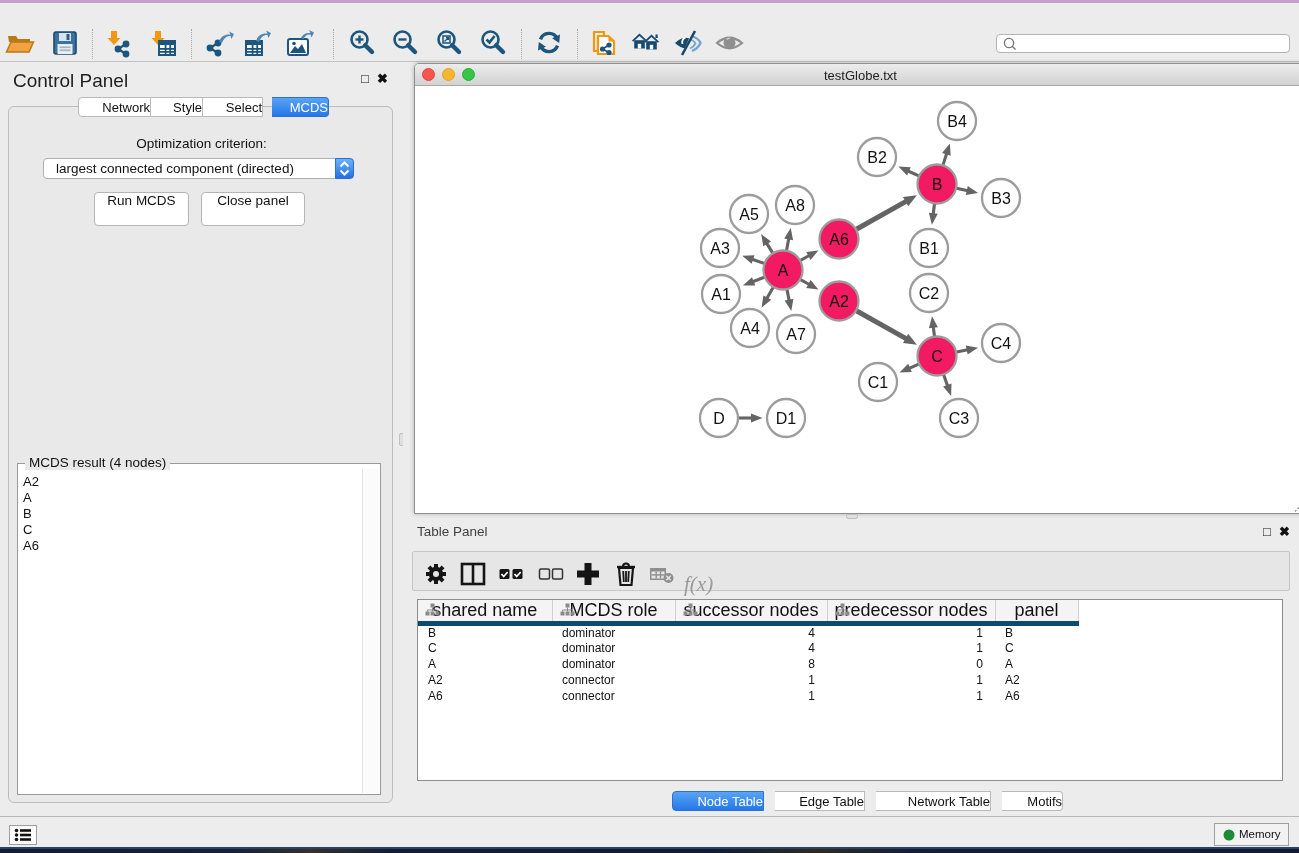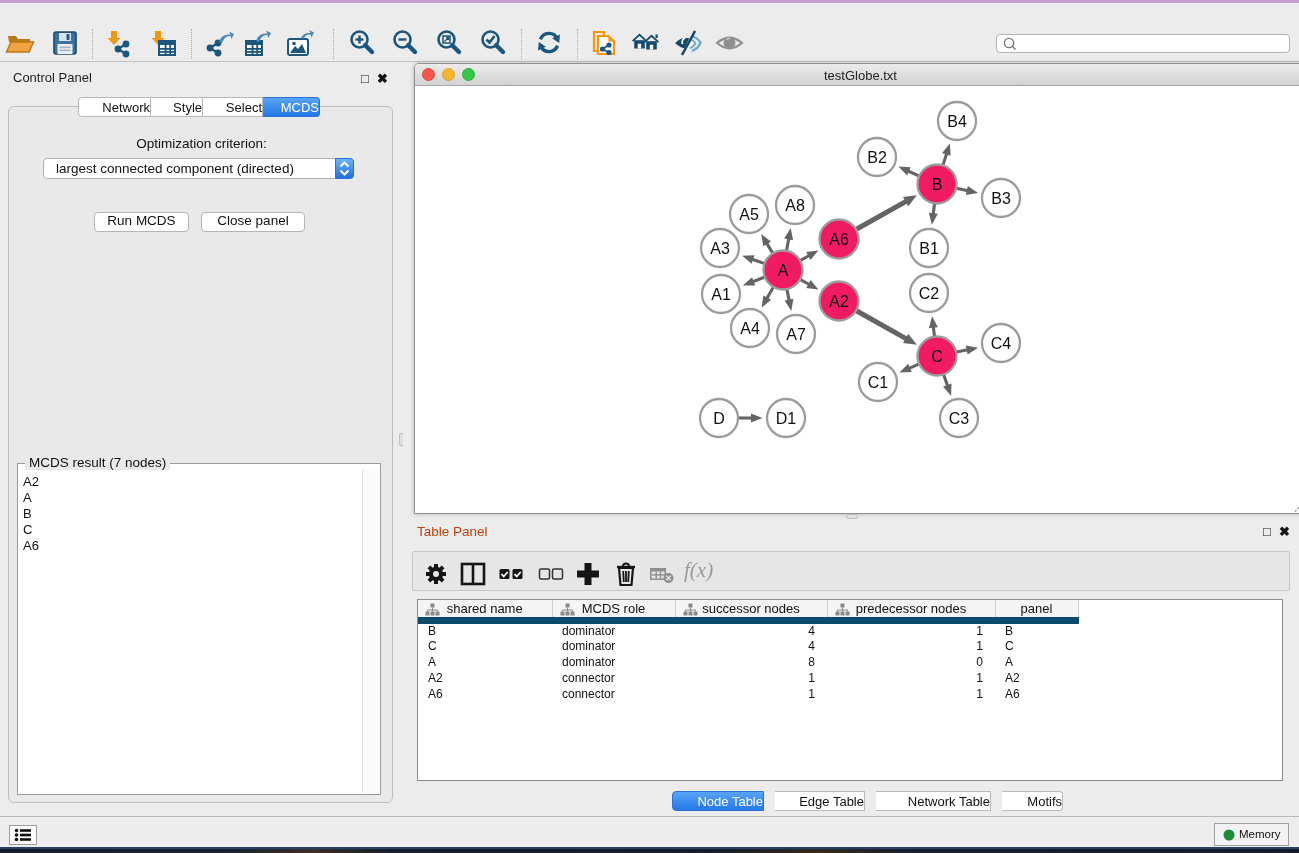--- a/index.html
+++ b/index.html
@@ -10,51 +10,51 @@
 #purpletop { left:0; top:0; width:1299px; height:3px; background:#c5a0ce; }
 #titlebar { left:0; top:3px; width:1299px; height:22px; background:linear-gradient(#eeeeee,#d5d5d5); border-bottom:1px solid #b8b8b8; }
 #apptitle { left:0; top:6px; width:1299px; text-align:center; font-size:13px; color:#3c3c3c; }
 .tl { border-radius:50%; width:13px; height:13px; }
 
 #toolbar { left:0; top:26px; width:1299px; height:36px; background:#ececec; border-bottom:1px solid #c2c2c2; }
 .tsep { position:absolute; top:3px; height:30px; width:0; border-left:1px dotted #aaa; }
 #searchbox { left:996px; top:8px; width:294px; height:19px; background:#fff; border:1px solid #b4b4b4; border-radius:4px; }
 
 #cpanel { left:0; top:62px; width:403px; height:754px; background:#ececec; }
-#cpanel .hdr { left:13px; top:8px; font-size:13px; color:#1e1e1e; }
+#cpanel .hdr { left:13px; top:8px; font-size:19px; color:#1e1e1e; }
 .dockbtns { position:absolute; top:9px; font-size:13px; color:#111; }
 #cpcontent { left:8px; top:44px; width:385px; height:697px; background:#e9e9e9; border:1px solid #bdbdbd; border-radius:6px; }
 .tabrow { position:absolute; display:flex; height:20px; }
 .tabseg { font-size:13px; color:#111; background:#fff; border:1px solid #b9b9b9; border-left:none; padding:0; line-height:19px; text-align:right; white-space:nowrap; }
 .tabseg.first { border-left:1px solid #b9b9b9; border-radius:4px 0 0 4px; }
 .tabseg.last { border-radius:0 4px 4px 0; }
 .tabseg.sel { background:linear-gradient(#59a4f5,#2478e8); color:#fff; border-color:#2b72d0; }
 
 #combo { left:43px; top:96px; width:311px; height:21px; background:#fff; border:1px solid #b0b0b0; border-radius:4px; font-size:13.5px; color:#111; line-height:19px; padding-left:12px; }
 #combostep { right:-1px; top:-1px; width:19px; height:21px; border-radius:0 4px 4px 0; background:linear-gradient(#6cb2f8,#2071e4); border:1px solid #2b6fd2; color:#fff; }
-.aquabtn { position:absolute; background:#fff; border:1px solid #b5b5b5; border-radius:4px; font-size:13.5px; color:#111; text-align:center; line-height:16px; height:20px;margin-top:20px; }
+.aquabtn { position:absolute; background:#fff; border:1px solid #b5b5b5; border-radius:4px; font-size:13.5px; color:#111; text-align:center; line-height:16px; height:34px; }
 
 #mcdsbox { left:17px; top:401px; width:364px; height:332px; border:1px solid #9a9a9a; background:#fff; }
 #mcdstitle { left:7px; top:-9px; background:#e9e9e9; padding:0 4px; font-size:13.5px; color:#111; z-index:3; }
 #mcdslist { left:1px; top:5px; width:345px; height:324px; background:#fff; font-size:13px; color:#111; padding:5px 0 0 4px; line-height:16px; }
 #mcdsscroll { right:1px; top:5px; width:17px; height:324px; background:#fbfbfb; border-left:1px solid #e4e4e4; }
 
 #desktop { left:403px; top:62px; width:896px; height:754px; background:#ececec; }
 
 #netframe { left:11px; top:1px; width:893px; height:451px; background:#fff; border:1px solid #8f8f8f; border-radius:5px 5px 0 0; box-shadow:0 0 4px rgba(0,0,0,0.25); }
 #nettitle { left:0; top:0; width:891px; height:22px; background:linear-gradient(#ececec,#d2d2d2); border-bottom:1px solid #a8a8a8; border-radius:4px 4px 0 0; }
 #netname { left:0; top:4px; width:100%; text-align:center; font-size:13px; color:#222; }
 #netcanvas { left:0; top:23px; width:891px; height:426px; background:#fff; }
 
 #tpanel { left:0; top:458px; width:896px; height:296px; background:#ececec; }
-#tpanel .hdr { left:14px; top:4px; font-size:13.5px; color:#c2410c; }
+#tpanel .hdr { left:14px; top:4px; font-size:13.5px; color:#404040; }
 #ttoolbar { left:9px; top:31px; width:878px; height:40px; background:#e6e6e6; border:1px solid #c6c6c6; border-radius:2px; }
 #tscroll { left:14px; top:79px; width:866px; height:182px; background:#fff; border:1px solid #8d8d8d; }
 table.dt { border-collapse:collapse; font-size:12px; color:#111; table-layout:fixed; }
-table.dt th { font-weight:normal; background:#f4f4f4; border-right:1px solid #d0d0d0; border-bottom:7px solid #0c4a6e; height:20px; font-size:13px; position:relative; }
+table.dt th { font-weight:normal; background:#f4f4f4; border-right:1px solid #d0d0d0; border-bottom:5px solid #0c4a6e; height:20px; font-size:18px; position:relative; }
 table.dt td { height:16px; padding:0 12px 0 10px; white-space:nowrap; }
 .num { text-align:right; }
 
 .btabrow { position:absolute; display:flex; height:20px; }
 
 #statusbar { left:0; top:816px; width:1299px; height:31px; background:#ededed; border-top:1px solid #b9b9b9; }
 #darkstrip { left:0; top:847px; width:1299px; height:6px; background:linear-gradient(90deg,#151d2c 0%,#1a2232 18%,#3a2f28 24%,#161e2e 30%,#141c2b 55%,#33291f 63%,#171f2f 70%,#141c2b 100%); border-top:2px solid #26416a; }
 #listbtn { left:9px; top:8px; width:28px; height:20px; background:#fcfcfc; border:1px solid #9d9d9d; }
 #membtn { left:1214px; top:6px; width:75px; height:23px; background:#f2f2f2; border:1px solid #a0a0a0; font-size:11.5px; color:#111; }
 .grip { position:absolute; background:#e0e0e0; border:1px solid #c0c0c0; border-radius:2px; }
@@ -203,35 +203,35 @@
 
   <div class="abs" id="cpanel">
     <div class="abs hdr">Control Panel</div>
     <div class="dockbtns" style="left:361px;">□</div>
     <div class="dockbtns" style="left:377px;font-weight:bold;">✖</div>
     <div class="abs" id="cpcontent"></div>
     <div class="abs tabrow" style="left:78px;top:35px;">
       <div class="tabseg first" style="width:73px;">Network</div>
       <div class="tabseg" style="width:52px;">Style</div>
       <div class="tabseg" style="width:60px;">Select</div>
-      <div class="tabseg last sel" style="width:57px;">MCDS</div>
+      <div class="tabseg last sel" style="width:57px;margin-left:9px;">MCDS</div>
     </div>
     <div class="abs" style="left:0;top:74px;width:403px;text-align:center;font-size:13.5px;color:#111;">Optimization criterion:</div>
     <div class="abs" id="combo">largest connected component (directed)
       <div class="abs" id="combostep">
           <svg width="17" height="19" style="position:absolute;left:0px;top:0px;">
             <path d="M4.5 7.5 L8.5 3.5 L12.5 7.5" fill="none" stroke="#fff" stroke-width="2"></path>
             <path d="M4.5 11.5 L8.5 15.5 L12.5 11.5" fill="none" stroke="#fff" stroke-width="2"></path>
           </svg>
         </div>
     </div>
     <div class="aquabtn" style="left:94px;top:130px;width:95px;">Run MCDS</div>
     <div class="aquabtn" style="left:201px;top:130px;width:104px;">Close panel</div>
     <div class="abs" id="mcdsbox">
-      <div class="abs" id="mcdstitle">MCDS result (7 nodes)</div>
+      <div class="abs" id="mcdstitle">MCDS result (4 nodes)</div>
       <div class="abs" id="mcdslist">A2<br>A<br>B<br>C<br>A6</div>
       <div class="abs" id="mcdsscroll"></div>
     </div>
   </div>
 
   <div class="grip" style="left:399px;top:433px;width:7px;height:13px;"></div>
   <div class="abs" id="desktop">
     <div class="abs" id="netframe">
       <div class="abs" id="nettitle">
         <div class="abs tl" style="left:7px;top:4px;background:#f9554e;border:1px solid #e2423c;"></div>
@@ -374,21 +374,21 @@
           </svg>
           <svg class="abs" style="left:235px;top:9px;" width="28" height="26" viewBox="0 0 28 26">
             <rect x="2" y="7" width="16" height="12" fill="#8e8e8e"></rect>
             <rect x="3.5" y="10.5" width="13" height="7" fill="#e6e6e6"></rect>
 <rect x="3.5" y="13.2" width="13" height="1.4" fill="#8e8e8e"></rect>
             <rect x="7.5" y="10.5" width="1.4" height="7" fill="#8e8e8e"></rect>
             <rect x="11.8" y="10.5" width="1.4" height="7" fill="#8e8e8e"></rect>
 <circle cx="20.5" cy="17" r="5" fill="#8e8e8e"></circle>
             <path d="M18.3 14.8 l4.4 4.4 M22.7 14.8 l-4.4 4.4" stroke="#e6e6e6" stroke-width="1.5"></path>
           </svg>
-          <div class="abs" style="left:271px;top:6px;font-family:'Liberation Serif',serif;font-style:italic;font-size:21px;color:#9a9a9a;">f(x)</div>
+          <div class="abs" style="left:271px;top:20px;font-family:'Liberation Serif',serif;font-style:italic;font-size:21px;color:#9a9a9a;">f(x)</div>
         </div>
       <div class="abs" id="tscroll">
         <table class="dt">
           <colgroup>
               <col style="width:134px">
               <col style="width:123px">
               <col style="width:152px">
               <col style="width:168px">
               <col style="width:83px">
             </colgroup>

